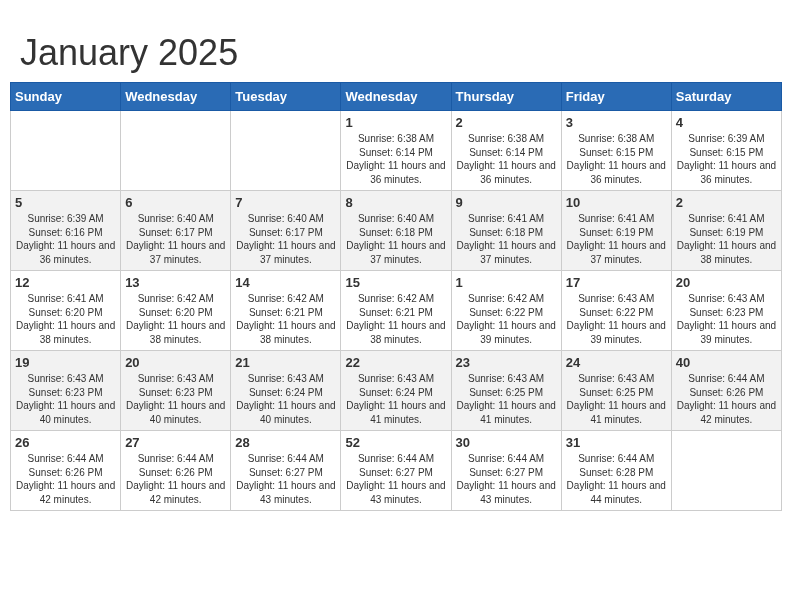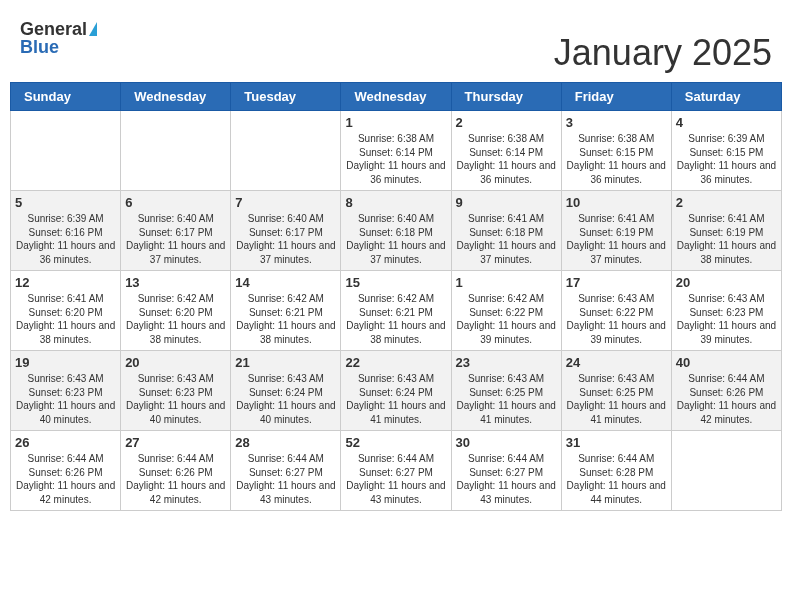--- a/index.html
+++ b/index.html
@@ -61,21 +61,21 @@
     }
     .calendar {
       width: 100%;
       border-collapse: collapse;
     }
     .calendar th {
       background: #2a6bb5;
       color: #fff;
       font-size: 13px;
       font-weight: bold;
-      padding: 6px 13px;
+      padding: 6px 4px;
       text-align: left;
       border: 1px solid #1a5aa5;
     }
     .calendar td {
       width: calc(100% / 7);
       vertical-align: top;
       padding: 4px;
       border: 1px solid #ccc;
       font-size: 10.5px;
       color: #333;
@@ -99,29 +99,20 @@
       text-align: center;
     }
     .empty-cell {
       background: #fff !important;
     }
   </style>
 </head>
 <body>
 
 <div class="header">
-  <div class="logo">
-    <div class="logo-line">
-      <span class="logo-general">General</span>
-      <span class="logo-icon">
-        
-      </span>
-    </div>
-    <span class="logo-blue">Blue</span>
-  </div>
   <div class="title-block">
     <div class="title-month">January 2025</div>
   </div>
 </div>
 
 <table class="calendar">
   <thead>
     <tr>
     <th>Sunday</th>
         <th>Wednesday</th>

